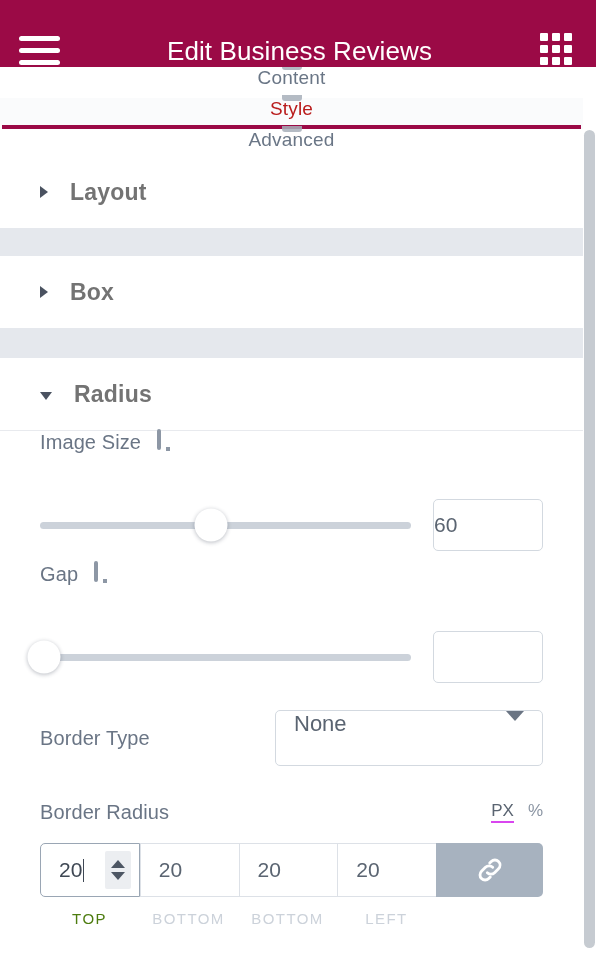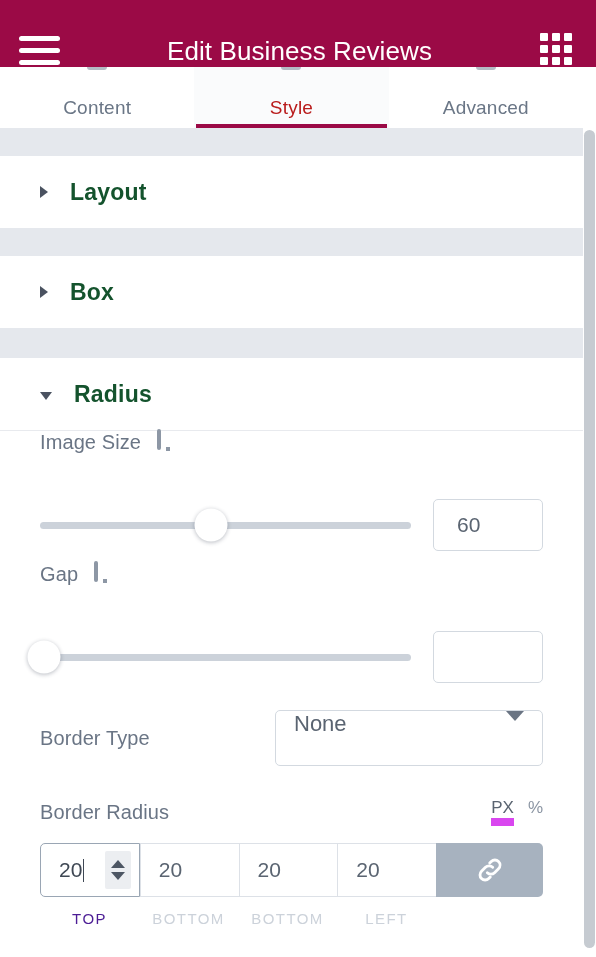--- a/index.html
+++ b/index.html
@@ -75,20 +75,21 @@
 
   
   .tabs {
     position: absolute;
     top: 67px; left: 0;
     width: 583px;
     height: 61px;
     display: flex;
     background: #ffffff;
     z-index: 10;
+    flex-direction: column;
   }
   .tab {
     flex: 1;
     position: relative;
     display: flex;
     align-items: flex-end;
     justify-content: center;
     padding-bottom: 9px;
     cursor: pointer;
     background: #ffffff;
@@ -155,21 +156,21 @@
   }
   .caret.open {
     border-top: 8px solid #4a5260;
     border-left: 6px solid transparent;
     border-right: 6px solid transparent;
     margin-top: 3px;
   }
   .section-title {
     font-size: 23px;
     font-weight: 700;
-    color: #14532d;
+    color: #737373;
     letter-spacing: 0.2px;
   }
   .section-sep {
     height: 1px;
     background: #e8eaee;
     width: 100%;
   }
 
   
   .control {
@@ -241,21 +242,21 @@
     transform: translate(-50%, -50%);
   }
   .num-box {
     width: 110px;
     height: 52px;
     border: 1px solid #d3d9e0;
     border-radius: 5px;
     background: #ffffff;
     display: flex;
     align-items: center;
-    padding-left: 23px;
+    padding-left: 0;
     font-size: 21px;
     color: #5a6471;
     flex: none;
     cursor: text;
   }
 
   .select-row {
     display: flex;
     align-items: center;
     height: 86px;
@@ -296,21 +297,21 @@
     align-items: baseline;
     gap: 14px;
   }
   .unit {
     font-size: 17px;
     color: #8b95a3;
     cursor: pointer;
   }
   .unit.active {
     color: #5a6471;
-    border-bottom: 8px solid #d946ef;
+    border-bottom: 2px solid #d946ef;
   }
 
   .radius-row {
     display: flex;
     align-items: stretch;
     height: 54px;
   }
   .radius-field {
     flex: 1;
     border: 1px solid #dde1e7;
@@ -382,21 +383,21 @@
     height: 42px;
     align-items: center;
   }
   .sublabel {
     flex: 1;
     text-align: center;
     font-size: 15px;
     letter-spacing: 1.4px;
     color: #ccd2da;
   }
-  .sublabel.active { color: #4c1d95; }
+  .sublabel.active { color: #4d7c0f; }
   .sublabels .spacer { width: 107px; flex: none; }
 
   
   .scrollbar {
     position: absolute;
     top: 128px;
     right: 0;
     width: 13px;
     height: 829px;
     background: #ffffff;

